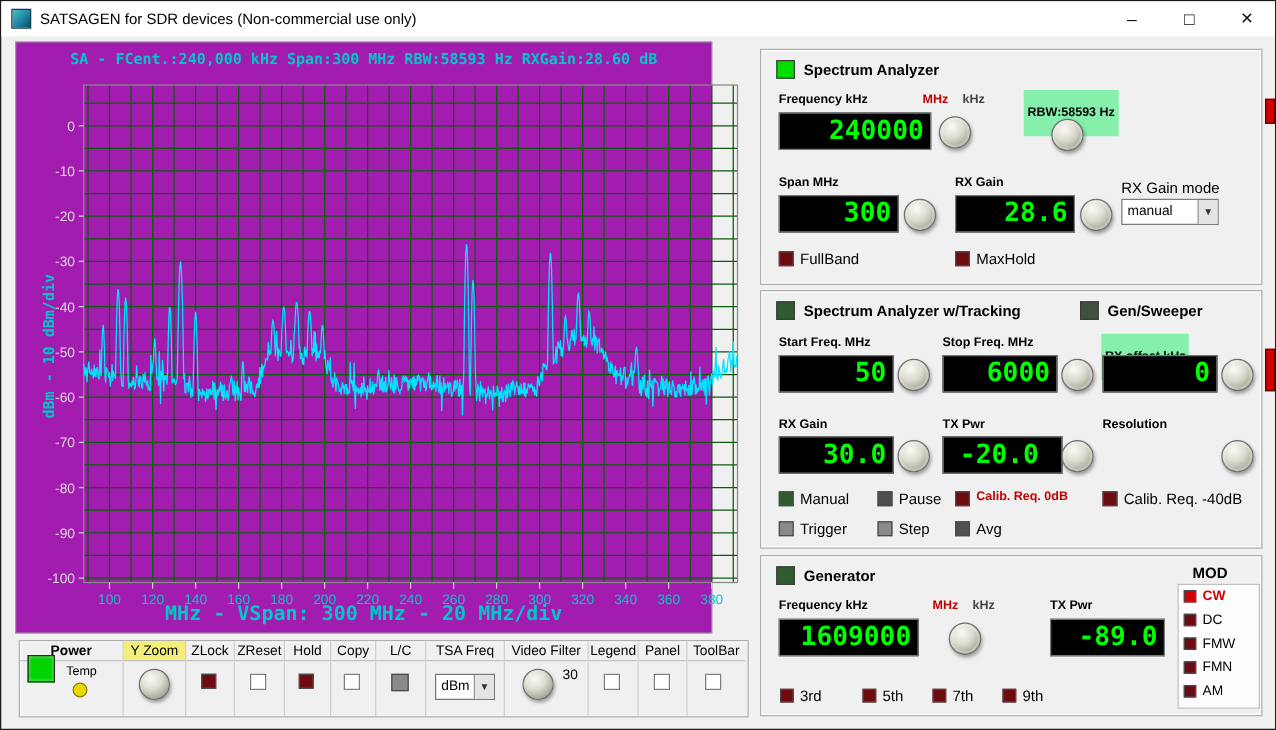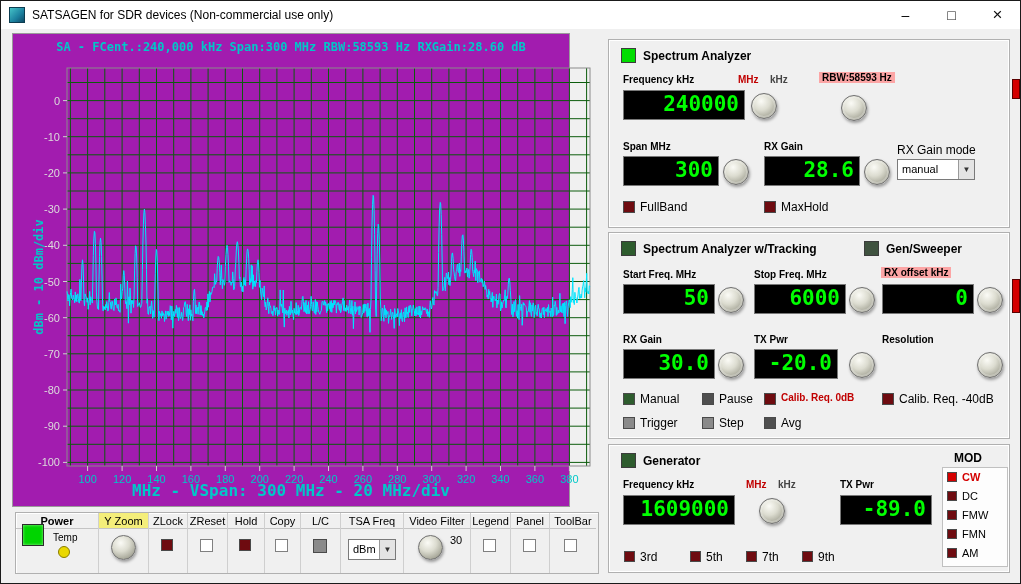--- a/index.html
+++ b/index.html
@@ -24,21 +24,21 @@
 .lcd{position:absolute;height:30px;background:#000;border:1px solid #787878;color:#00ff00;font-family:"DejaVu Sans Mono",monospace;font-weight:bold;font-size:21px;line-height:27px;text-align:right;padding-right:5px;white-space:nowrap;}
 .knob{position:absolute;width:26px;height:26px;border-radius:50%;background:radial-gradient(circle at 38% 30%,#fbfbf6 0%,#dcdcd0 40%,#a9a99b 75%,#7e7e74 100%);border:1px solid #6f6f6f;box-shadow:1px 2px 3px rgba(0,0,0,0.35),inset 0 0 0 2px rgba(255,255,255,0.25);}
 .ind{position:absolute;width:12px;height:12px;border:1px solid #4a4a4a;}
 .chk{position:absolute;width:13px;height:13px;background:#ffffff;border:1px solid #808080;}
 .i-darkred{background:#6e0b10;}
 .i-red{background:#d40000;}
 .i-darkgreen{background:#2e5c2e;}
 .i-genled{background:#3f523f;}
 .i-dark{background:#4f4f4f;}
 .i-midgray{background:#8a8a8a;}
-.hl{background:#fca5a5;padding:0 3px;}
+.hl{background:#86efac;padding:13px 3px;}
 .hl-yellow{background:#f4ee7a;}
 .red{color:#c00000;}
 .dim{color:#444;}
 .dropdown{position:absolute;height:21px;background:#fff;border:1px solid #7a7a7a;font-size:11px;line-height:19px;padding-left:4px;}
 .dd-arrow{position:absolute;right:0;top:0;width:16px;height:19px;background:#e4e4e4;border-left:1px solid #9a9a9a;text-align:center;font-size:8px;line-height:19px;color:#333;}
 
 .mod-list{position:absolute;left:333px;top:22px;width:66px;height:100px;background:#fdfdfd;border:1px solid #c0c0c0;}
 .mod-row{position:relative;height:19px;}
 .mod-ind{position:absolute;left:4px;top:4px;width:10px;height:10px;border:1px solid #4a4a4a;}
 .mod-lab{position:absolute;left:19px;top:3px;font-size:11px;}
@@ -293,21 +293,21 @@
     <div class="knob" style="left:240px;top:54px;"></div>
     <div class="lcd" style="left:273px;top:51px;width:92px;">0</div>
     <div class="knob" style="left:368px;top:54px;"></div>
 
     <div class="lbl" style="left:14px;top:101px;">RX Gain</div>
     <div class="lbl" style="left:145px;top:101px;">TX Pwr</div>
     <div class="lbl" style="left:273px;top:101px;">Resolution</div>
 
     <div class="lcd" style="left:14px;top:116px;width:92px;">30.0</div>
     <div class="knob" style="left:109px;top:119px;"></div>
-    <div class="lcd" style="left:145px;top:116px;width:84px;">-20.0</div>
+    <div class="lcd" style="left:145px;top:116px;width:96px;text-align:center;">-20.0</div>
     <div class="knob" style="left:240px;top:119px;"></div>
     <div class="knob" style="left:368px;top:119px;"></div>
 
     <div class="ind i-darkgreen" style="left:14px;top:160px;"></div>
     <div class="lbl-n" style="left:31px;top:159px;">Manual</div>
     <div class="ind i-dark" style="left:93px;top:160px;"></div>
     <div class="lbl-n" style="left:110px;top:159px;">Pause</div>
     <div class="ind i-darkred" style="left:155px;top:160px;"></div>
     <div class="lbl red" style="left:172px;top:159px;">Calib. Req. 0dB</div>
     <div class="ind i-darkred" style="left:273px;top:160px;"></div>

